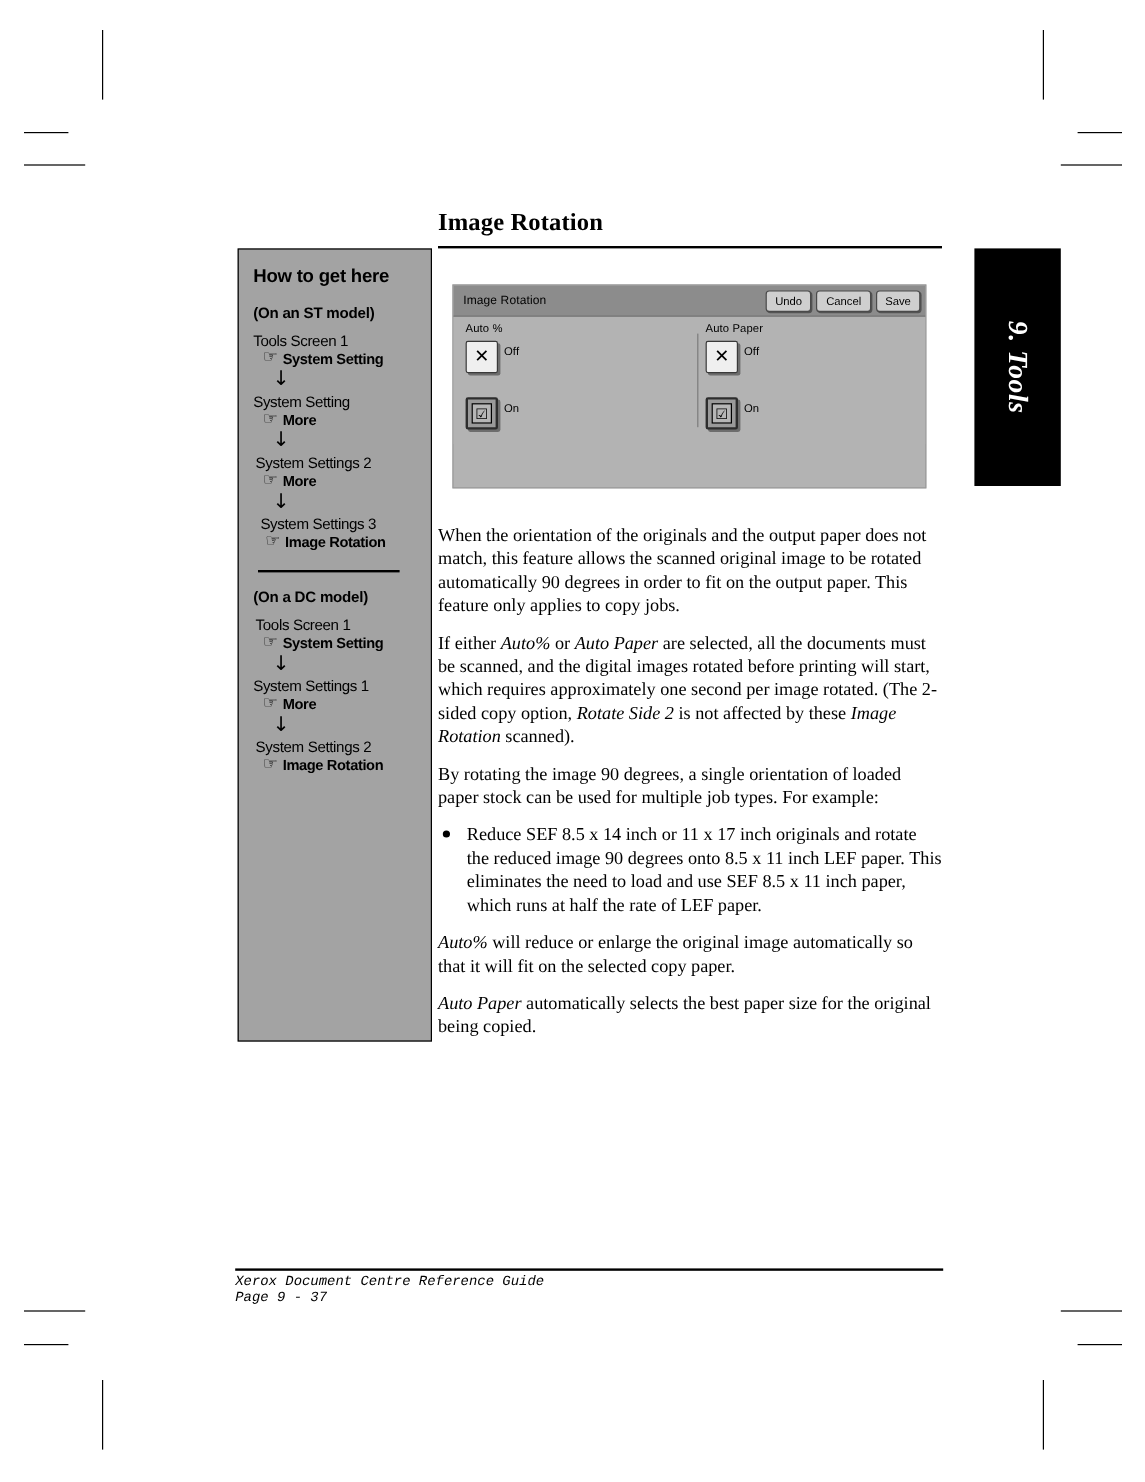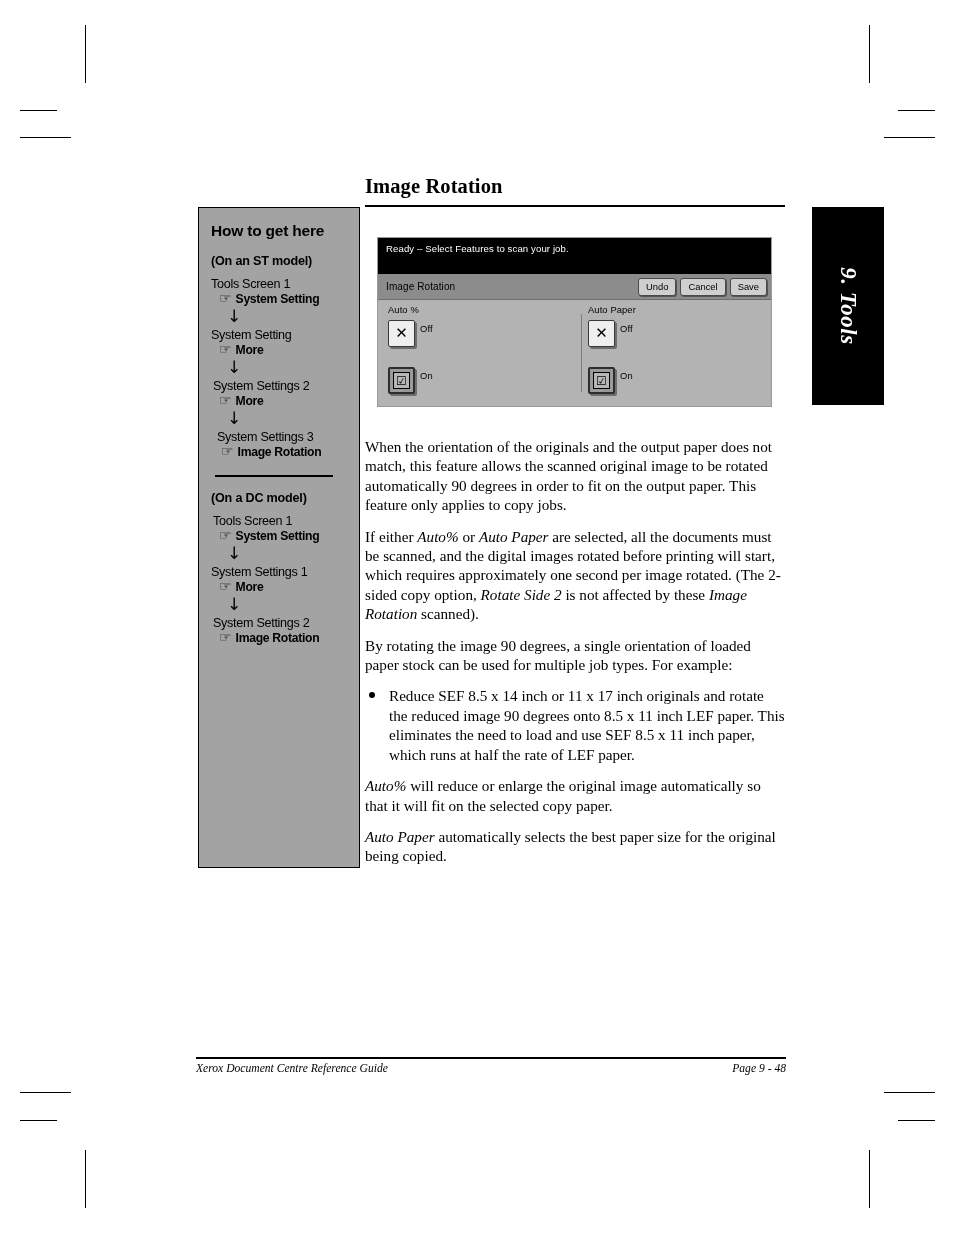--- a/index.html
+++ b/index.html
@@ -291,24 +291,25 @@
     height: 1.5px;
     background: #000;
   }
   .footer {
     position: absolute;
     left: 196px;
     top: 1062px;
     width: 590px;
     display: flex;
     justify-content: space-between;
-    font-family: Liberation Serif, serif;
+    font-family: Liberation Mono, monospace;
     font-style: italic;
     font-size: 11.6px;
     color: #000;
+    flex-direction: column;
   }
 </style>
 </head>
 <body>
 
 <div class="page">
 
   <div class="cropmark cm-v" style="left:85px;  top:25px;   height:58px;"></div>
   <div class="cropmark cm-h" style="left:20px;  top:110px;  width:37px;"></div>
   <div class="cropmark cm-h" style="left:20px;  top:137px;  width:51px;"></div>
@@ -386,21 +387,20 @@
       <div class="screen-name indent1">System Settings 2</div>
       <div class="action-row indent1">
         <span class="hand-icon">☞</span>
         <span class="action-label">Image Rotation</span>
       </div>
     </div>
   </div>
 
   <div class="touchscreen">
 
-    <div class="ts-statusbar">Ready –  Select Features to scan your job.</div>
 
     <div class="ts-titlebar">
       <span class="ts-title">Image Rotation</span>
       <span class="ts-buttons">
         <span class="ts-btn">Undo</span>
         <span class="ts-btn">Cancel</span>
         <span class="ts-btn">Save</span>
       </span>
     </div>
 
@@ -457,16 +457,16 @@
     </ul>
 
     <p><em>Auto%</em><span> will reduce or enlarge the original image automatically so that it will fit on the selected copy paper.</span></p>
 
     <p><em>Auto Paper</em><span> automatically selects the best paper size for the original being copied.</span></p>
   </div>
 
   <div class="footer-rule"></div>
   <div class="footer">
     <span>Xerox Document Centre Reference Guide</span>
-    <span>Page 9 - 48</span>
+    <span>Page 9 - 37</span>
   </div>
 
 </div>
 
 </body></html>

